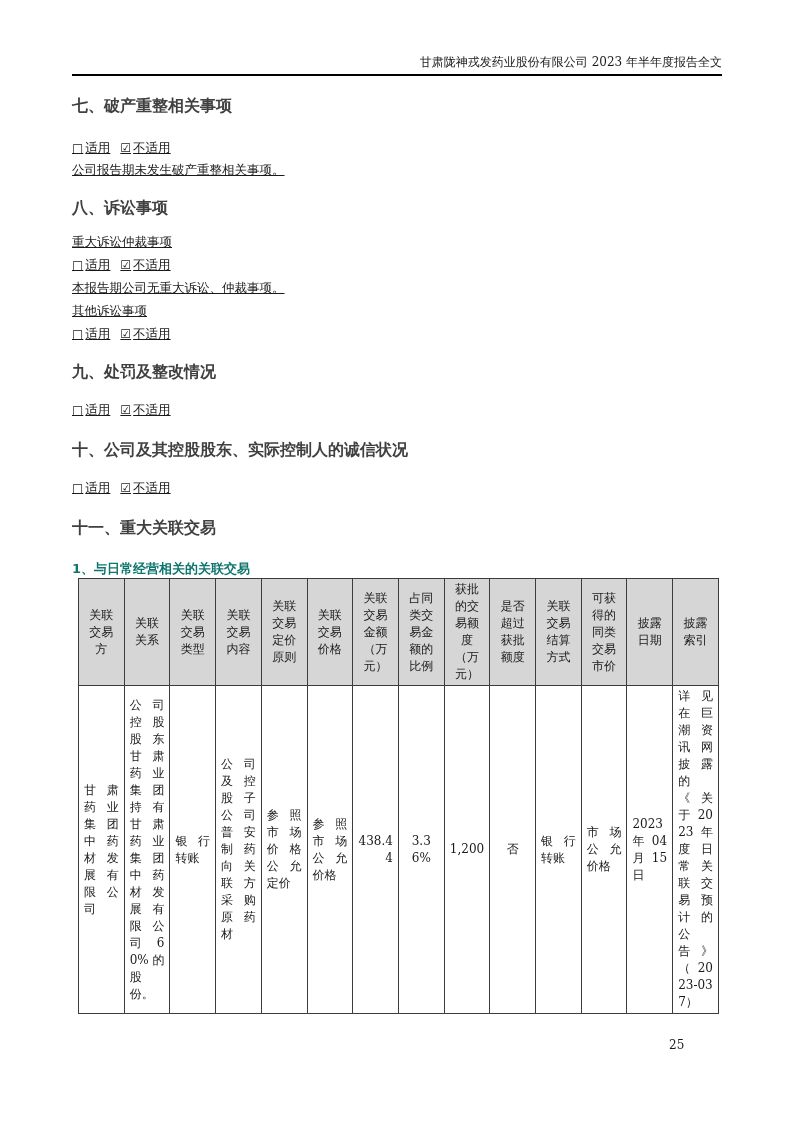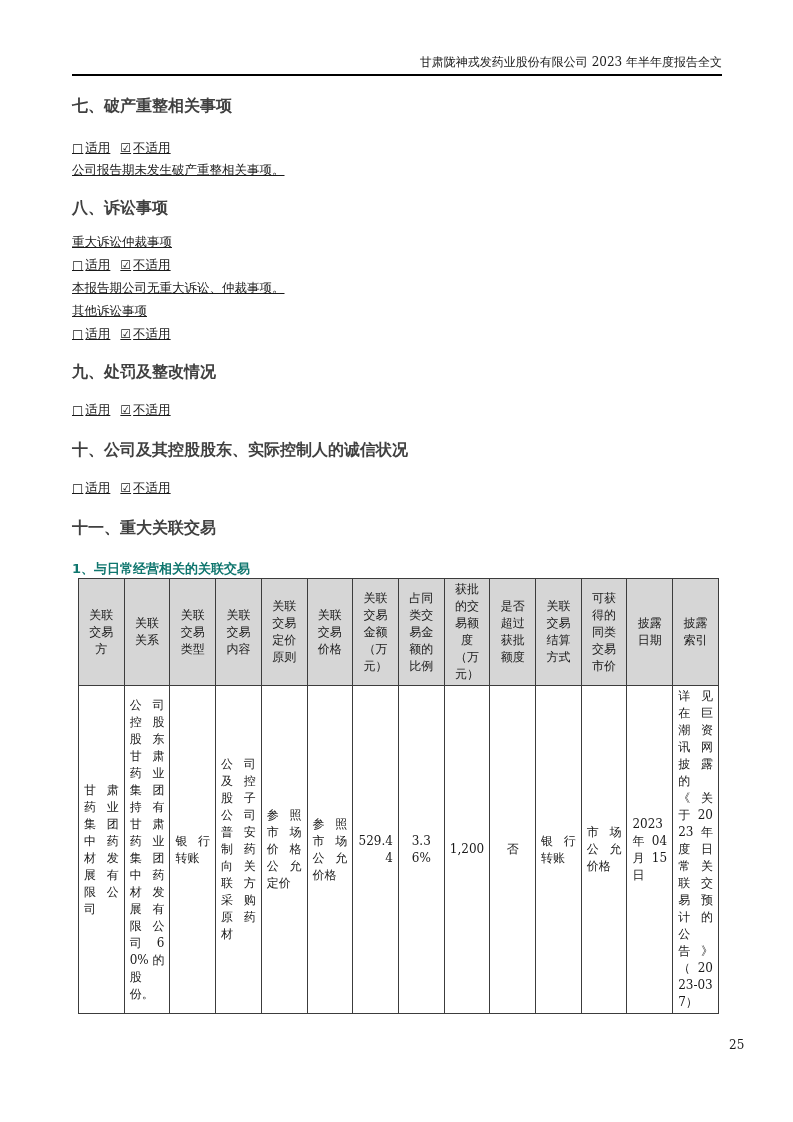--- a/index.html
+++ b/index.html
@@ -47,21 +47,21 @@
     word-break:break-all; line-height:17px;
   }
   table.rel tbody td {
     height:311px; vertical-align:middle;
     text-align:justify; text-justify:inter-character;
     word-break:break-all; line-height:17px;
   }
   table.rel tbody td.c { text-align:center; }
   table.rel tbody td.r { text-align:right; }
 
-  .page-number { position:absolute; left:729px; top:1038px; font-size:12px; }
+  .page-number { position:absolute; left:669px; top:1038px; font-size:12px; }
 </style>
 </head>
 <body>
 
 <div class="page">
   <div class="content">
 
     <div class="report-header">
       <span>甘肃陇神戎发药业股份有限公司 2023 年半年度报告全文</span>
     </div>
@@ -116,21 +116,21 @@
         </tr>
       </thead>
       <tbody>
         <tr>
           <td>甘肃药业集团中药材发展有限公司</td>
           <td>公司控股股东甘肃药业集团持有甘肃药业集团中药材发展有限公司 60%的股份。</td>
           <td>银行转账</td>
           <td>公司及控股子公司普安制药向关联方采购原药材</td>
           <td>参照市场价格公允定价</td>
           <td>参照市场公允价格</td>
-          <td class="r">529.44</td>
+          <td class="r">438.44</td>
           <td class="c">3.36%</td>
           <td class="c">1,200</td>
           <td class="c">否</td>
           <td>银行转账</td>
           <td>市场公允价格</td>
           <td>2023 年 04 月 15 日</td>
           <td>详见在巨潮资讯网披露的《关于 2023 年度日常关联交易预计的公告》（2023-037）</td>
         </tr>
       </tbody>
     </table>

